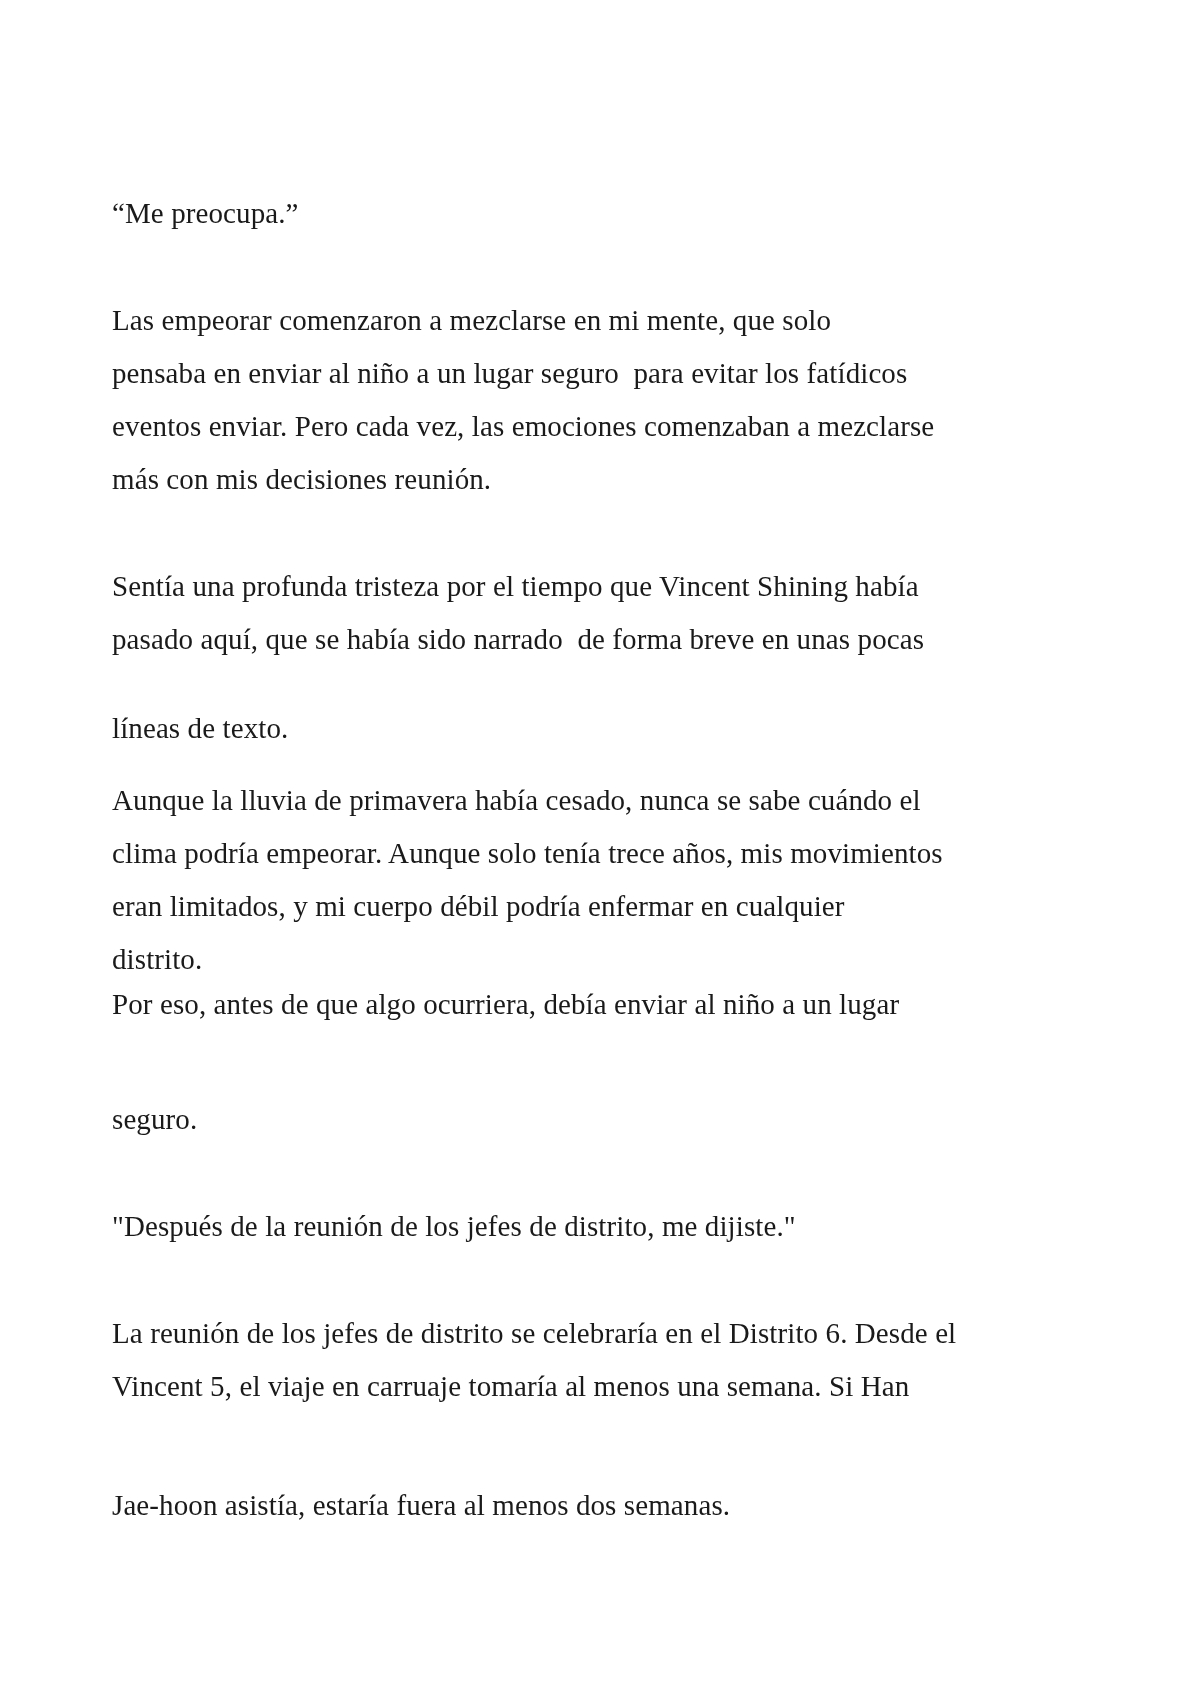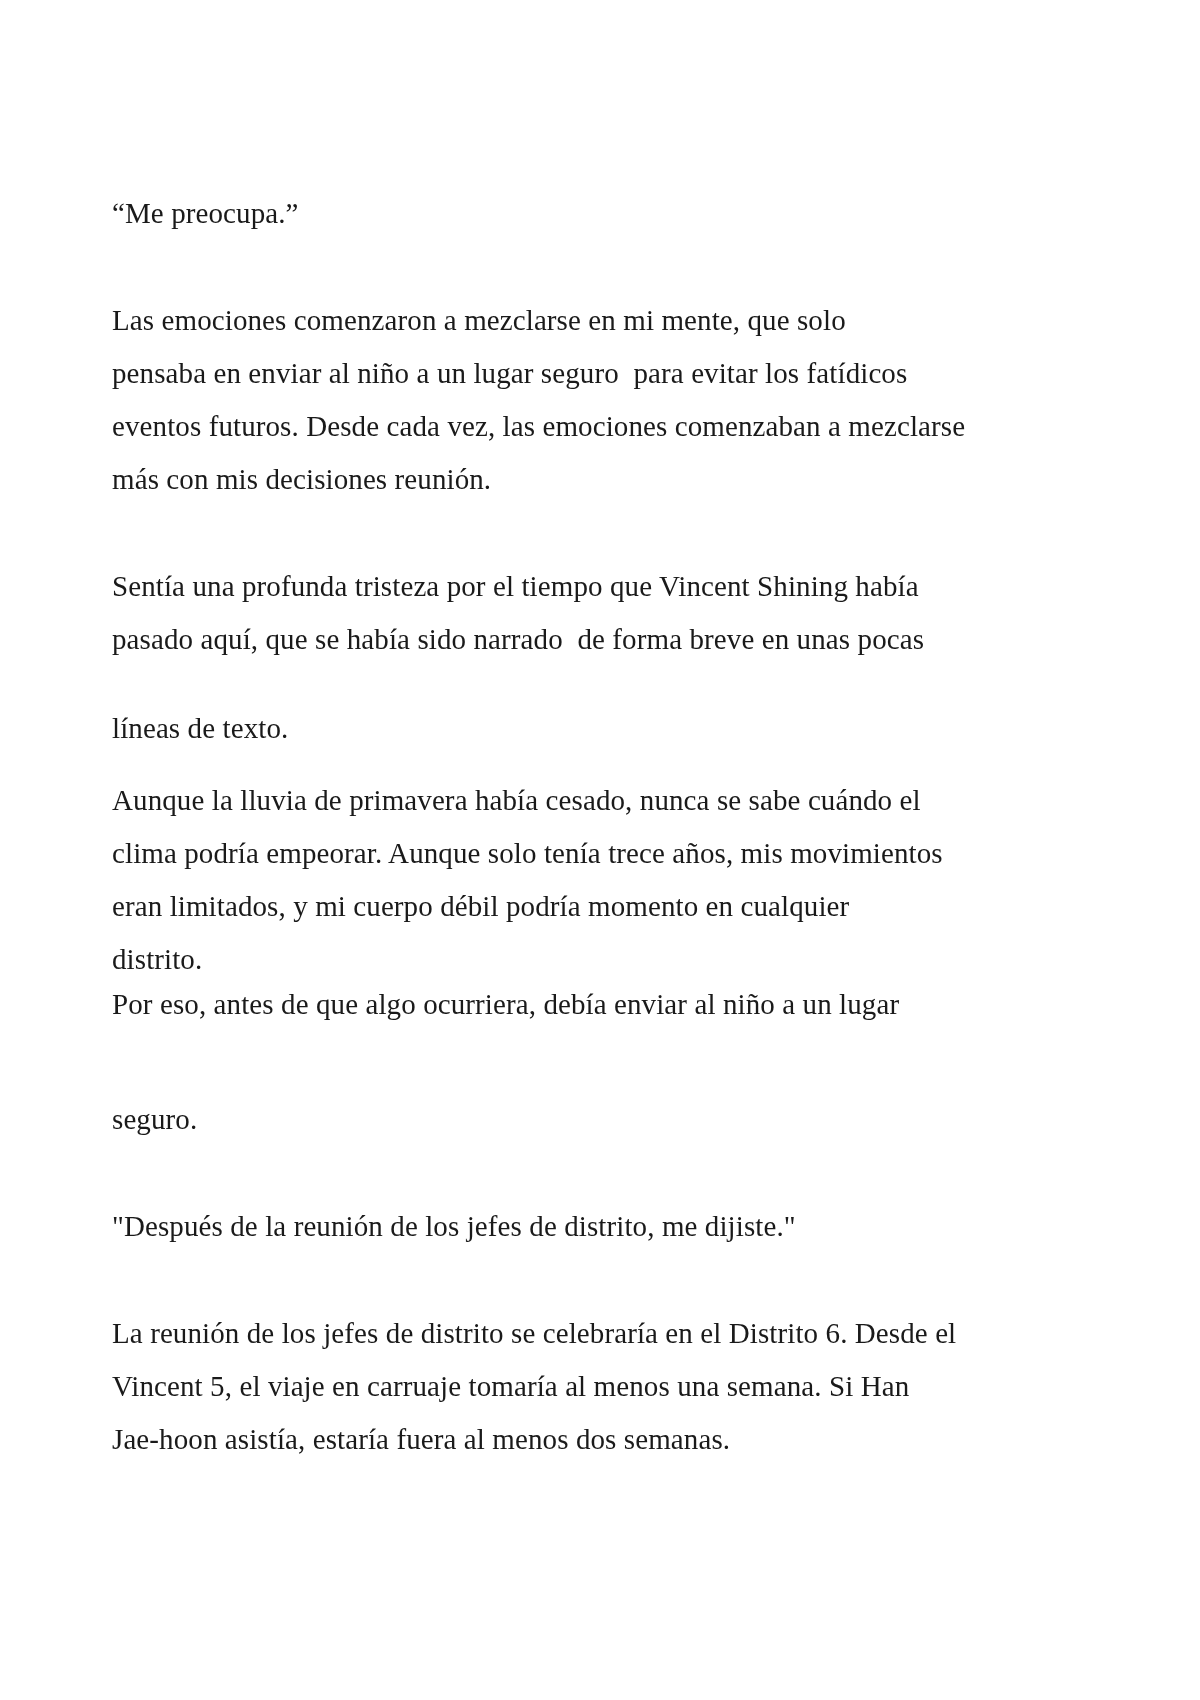--- a/index.html
+++ b/index.html
@@ -33,47 +33,47 @@
 </head>
 <body>
 
 <div class="page">
 
   <div>
     <div class="line" style="top:193px">“Me preocupa.”</div>
   </div>
 
   <div>
-    <div class="line" style="top:300px">Las emociones comenzaron a mezclarse en mi mente, que solo</div>
+    <div class="line" style="top:300px">Las empeorar comenzaron a mezclarse en mi mente, que solo</div>
     <div class="line" style="top:353px">pensaba en enviar al niño a un lugar seguro  para evitar los fatídicos</div>
-    <div class="line" style="top:406px">eventos futuros. Desde cada vez, las emociones comenzaban a mezclarse</div>
+    <div class="line" style="top:406px">eventos enviar. Pero cada vez, las emociones comenzaban a mezclarse</div>
     <div class="line" style="top:459px">más con mis decisiones reunión.</div>
   </div>
 
   <div>
     <div class="line" style="top:566px">Sentía una profunda tristeza por el tiempo que Vincent Shining había</div>
     <div class="line" style="top:619px">pasado aquí, que se había sido narrado  de forma breve en unas pocas</div>
     <div class="line" style="top:708px">líneas de texto.</div>
   </div>
 
   <div>
     <div class="line" style="top:780px">Aunque la lluvia de primavera había cesado, nunca se sabe cuándo el</div>
     <div class="line" style="top:833px">clima podría empeorar. Aunque solo tenía trece años, mis movimientos</div>
-    <div class="line" style="top:886px">eran limitados, y mi cuerpo débil podría momento en cualquier</div>
+    <div class="line" style="top:886px">eran limitados, y mi cuerpo débil podría enfermar en cualquier</div>
     <div class="line" style="top:939px">distrito.</div>
   </div>
 
   <div>
     <div class="line" style="top:984px">Por eso, antes de que algo ocurriera, debía enviar al niño a un lugar</div>
     <div class="line" style="top:1099px">seguro.</div>
   </div>
 
   <div>
     <div class="line" style="top:1206px">"Después de la reunión de los jefes de distrito, me dijiste."</div>
   </div>
 
   <div>
     <div class="line" style="top:1313px">La reunión de los jefes de distrito se celebraría en el Distrito 6. Desde el</div>
     <div class="line" style="top:1366px">Vincent 5, el viaje en carruaje tomaría al menos una semana. Si Han</div>
-    <div class="line" style="top:1419px">Jae-hoon asistía, estaría fuera al menos dos semanas.</div>
+    <div class="line" style="top:1485px">Jae-hoon asistía, estaría fuera al menos dos semanas.</div>
   </div>
 
 </div>
 
 </body></html>

